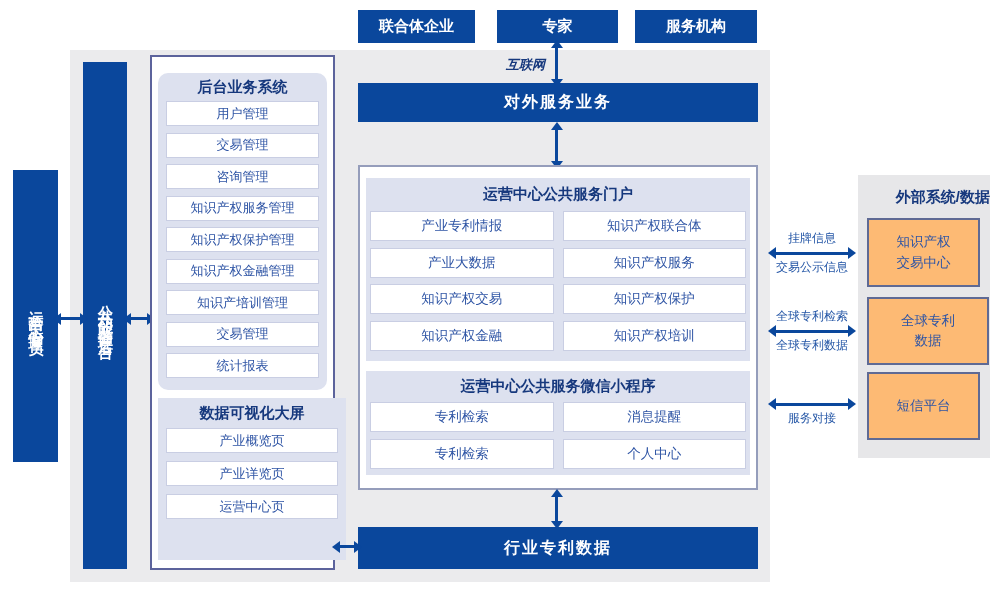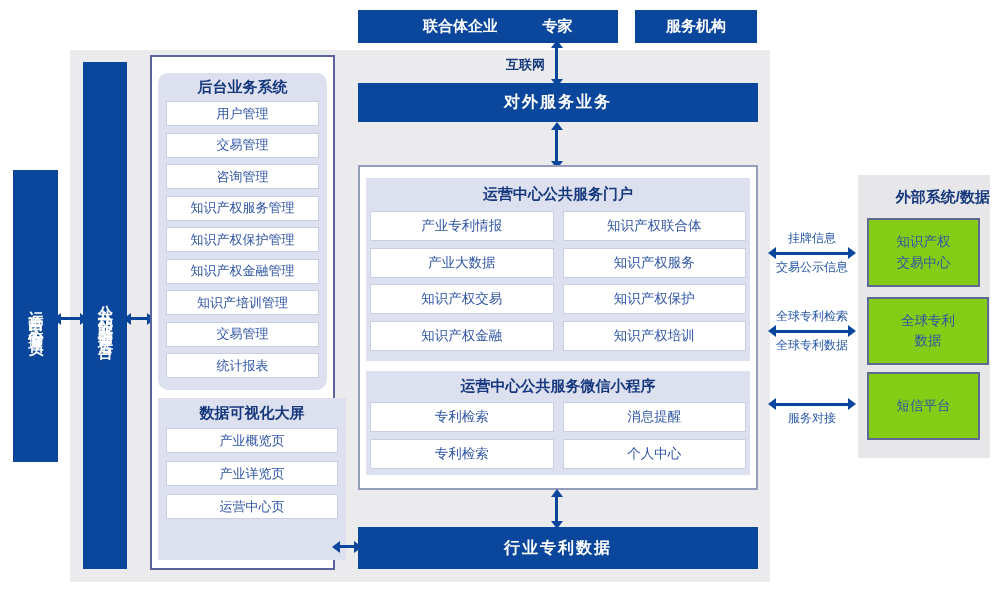--- a/index.html
+++ b/index.html
@@ -19,39 +19,39 @@
   .items-col{display:flex;flex-direction:column;gap:6.5px;padding:0 8px;}
   .items-grid{display:grid;grid-template-columns:1fr 1fr;gap:6.5px 9px;padding:0 4px;}
   .item{background:#ffffff;border:1px solid #c9cee3;box-sizing:border-box;color:#2f55a5;font-size:13px;display:flex;align-items:center;justify-content:center;height:25px;}
   .item.tall{height:30px;font-size:13.5px;}
   .harrow{position:absolute;height:3px;background:#0a479c;}
   .harrow::before{content:"";position:absolute;left:-7px;top:-4.5px;width:0;height:0;border-top:6px solid transparent;border-bottom:6px solid transparent;border-right:8px solid #0a479c;}
   .harrow::after{content:"";position:absolute;right:-7px;top:-4.5px;width:0;height:0;border-top:6px solid transparent;border-bottom:6px solid transparent;border-left:8px solid #0a479c;}
   .varrow{position:absolute;width:3px;background:#0a479c;}
   .varrow::before{content:"";position:absolute;top:-7px;left:-4.5px;width:0;height:0;border-left:6px solid transparent;border-right:6px solid transparent;border-bottom:8px solid #0a479c;}
   .varrow::after{content:"";position:absolute;bottom:-7px;left:-4.5px;width:0;height:0;border-left:6px solid transparent;border-right:6px solid transparent;border-top:8px solid #0a479c;}
-  .netlabel{font-weight:bold;font-size:13px;color:#16387d;text-align:right;}
+  .netlabel{font-weight:bold;font-size:13px;color:#16387d;text-align:right;font-style:italic;}
   .conn{display:flex;flex-direction:column;}
   .clabel{height:17px;line-height:17px;text-align:center;font-size:12px;color:#2456a6;white-space:nowrap;}
   .carrowrow{height:12px;display:flex;align-items:center;justify-content:center;}
   .carrow{position:relative;height:3px;background:#0a479c;width:74px;}
   .carrow::before{content:"";position:absolute;left:-7px;top:-4.5px;width:0;height:0;border-top:6px solid transparent;border-bottom:6px solid transparent;border-right:8px solid #0a479c;}
   .carrow::after{content:"";position:absolute;right:-7px;top:-4.5px;width:0;height:0;border-top:6px solid transparent;border-bottom:6px solid transparent;border-left:8px solid #0a479c;}
-  .extbox{background:#84cc16;border:2px solid #5f6a94;box-sizing:border-box;color:#2f55a5;font-size:13.5px;display:flex;align-items:center;justify-content:center;text-align:center;white-space:pre-line;line-height:1.5;}
+  .extbox{background:#fdba74;border:2px solid #5f6a94;box-sizing:border-box;color:#2f55a5;font-size:13.5px;display:flex;align-items:center;justify-content:center;text-align:center;white-space:pre-line;line-height:1.5;}
   .exttitle{font-weight:bold;font-size:15px;color:#16387d;text-align:right;}
 </style>
 </head>
 <body>
 
 <div class="stage">
 
   <div class="abs gray" style="left:70px;top:50px;width:700px;height:532px;"></div>
   <div class="abs graylt" style="left:858px;top:175px;width:132px;height:283px;"></div>
 
-  <div class="abs bluebox actor" style="left:358px;top:10px;width:117px;height:33px;padding-left:44px;">联合体企业</div>
+  <div class="abs bluebox actor" style="left:358px;top:10px;width:117px;height:33px;">联合体企业</div>
   <div class="abs bluebox actor" style="left:497px;top:10px;width:121px;height:33px;">专家</div>
   <div class="abs bluebox actor" style="left:635px;top:10px;width:122px;height:33px;">服务机构</div>
 
   <div class="abs netlabel" style="left:470px;top:56px;width:75px;">互联网</div>
   <div class="varrow" style="left:555px;top:47px;height:33px;"></div>
 
   <div class="abs bluebox banner" style="left:358px;top:83px;width:400px;height:39px;">对外服务业务</div>
   <div class="varrow" style="left:555px;top:129px;height:33px;"></div>
 
   <div class="abs vbar" style="left:13px;top:170px;width:45px;height:292px;">运营中心管理员</div>

